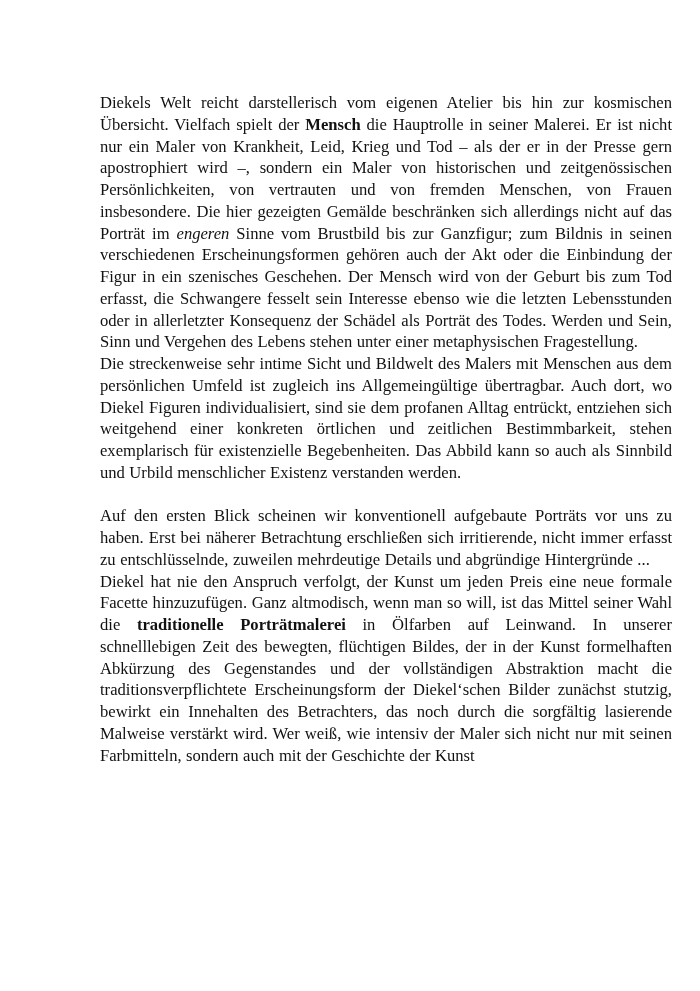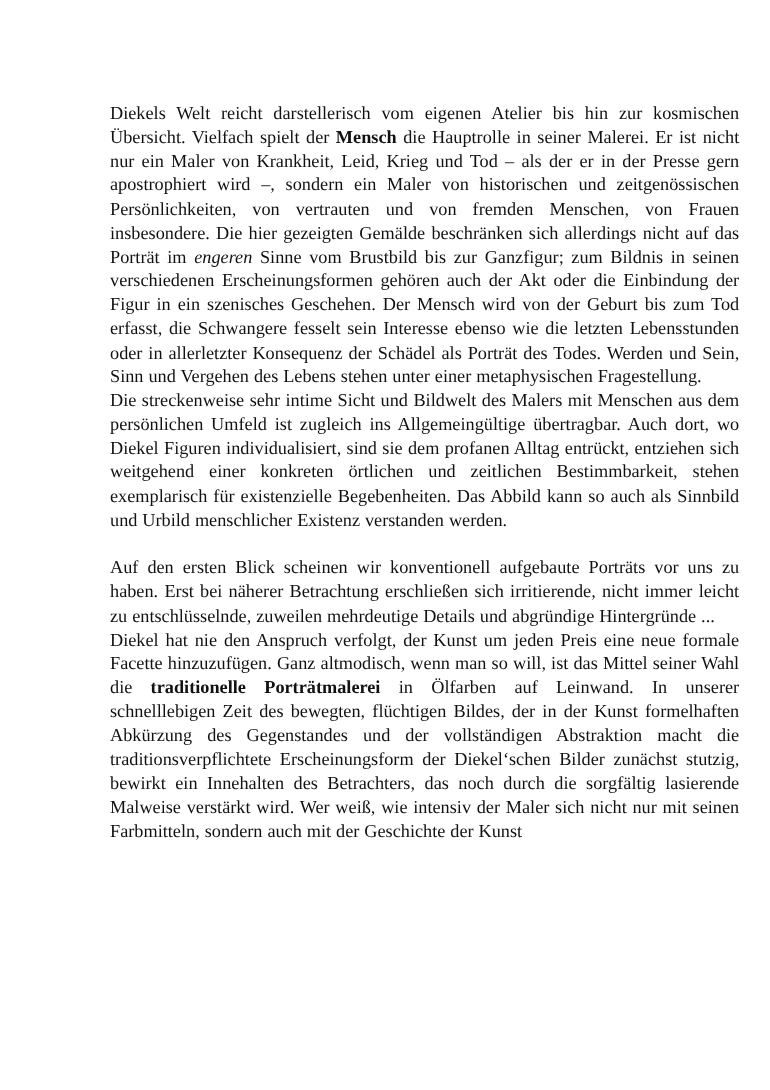--- a/index.html
+++ b/index.html
@@ -62,17 +62,17 @@
 </head>
 <body>
 
 <div class="page">
   <div class="text-column" id="text-column">
       <div class="block">
         <p class="para"><span>Diekels Welt reicht darstellerisch vom eigenen Atelier bis hin zur kosmischen Übersicht. Vielfach spielt der </span><strong>Mensch</strong><span> die Hauptrolle in seiner Malerei. Er ist nicht nur ein Maler von Krankheit, Leid, Krieg und Tod – als der er in der Presse gern apostrophiert wird –, sondern ein Maler von historischen und zeitgenössischen Persönlichkeiten, von vertrauten und von fremden Menschen, von Frauen insbesondere. Die hier gezeigten Gemälde beschränken sich allerdings nicht auf das Porträt im </span><em>engeren</em><span> Sinne vom Brustbild bis zur Ganzfigur; zum Bildnis in seinen verschiedenen Erscheinungsformen gehören auch der Akt oder die Einbindung der Figur in ein szenisches Geschehen. Der Mensch wird von der Geburt bis zum Tod erfasst, die Schwangere fesselt sein Interesse ebenso wie die letzten Lebensstunden oder in allerletzter Konsequenz der Schädel als Porträt des Todes. Werden und Sein, Sinn und Vergehen des Lebens stehen unter einer metaphysischen Fragestellung.</span></p>
         <p class="para"><span>Die streckenweise sehr intime Sicht und Bildwelt des Malers mit Menschen aus dem persönlichen Umfeld ist zugleich ins Allgemeingültige übertragbar. Auch dort, wo Diekel Figuren individualisiert, sind sie dem profanen Alltag entrückt, entziehen sich weitgehend einer konkreten örtlichen und zeitlichen Bestimmbarkeit, stehen exemplarisch für existenzielle Begebenheiten. Das Abbild kann so auch als Sinnbild und Urbild menschlicher Existenz verstanden werden.</span></p>
       </div>
       <div class="block">
-        <p class="para"><span>Auf den ersten Blick scheinen wir konventionell aufgebaute Porträts vor uns zu haben. Erst bei näherer Betrachtung erschließen sich irritierende, nicht immer leicht zu entschlüsselnde, zuweilen mehrdeutige Details und abgründige Hintergründe ...</span></p>
+        <p class="para"><span>Auf den ersten Blick scheinen wir konventionell aufgebaute Porträts vor uns zu haben. Erst bei näherer Betrachtung erschließen sich irritierende, nicht immer erfasst zu entschlüsselnde, zuweilen mehrdeutige Details und abgründige Hintergründe ...</span></p>
         <p class="para"><span>Diekel hat nie den Anspruch verfolgt, der Kunst um jeden Preis eine neue formale Facette hinzuzufügen. Ganz altmodisch, wenn man so will, ist das Mittel seiner Wahl die </span><strong>traditionelle Porträtmalerei</strong><span> in Ölfarben auf Leinwand. In unserer schnelllebigen Zeit des bewegten, flüchtigen Bildes, der in der Kunst formelhaften Abkürzung des Gegenstandes und der vollständigen Abstraktion macht die traditionsverpflichtete Erscheinungsform der Diekel‘schen Bilder zunächst stutzig, bewirkt ein Innehalten des Betrachters, das noch durch die sorgfältig lasierende Malweise verstärkt wird. Wer weiß, wie intensiv der Maler sich nicht nur mit seinen Farbmitteln, sondern auch mit der Geschichte der Kunst</span></p>
       </div>
     </div>
 </div>
 
 </body></html>

